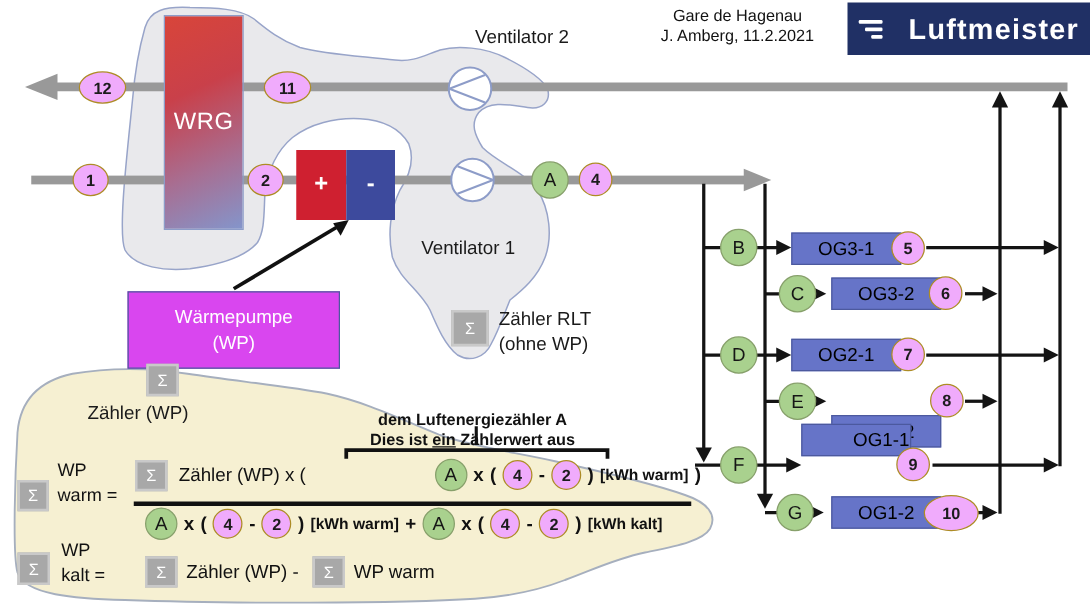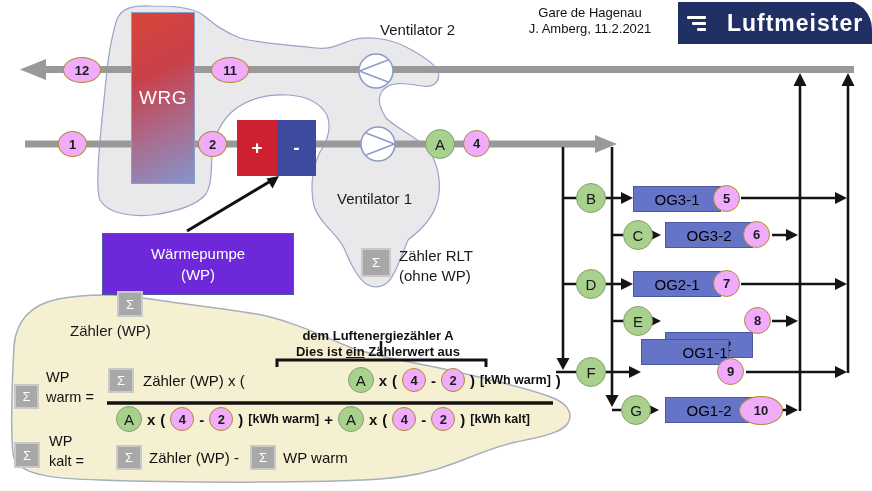--- a/index.html
+++ b/index.html
@@ -1,17 +1,17 @@
 <!DOCTYPE html>
 <html><head>
 <meta charset="utf-8">
 <style>
   html,body{margin:0;padding:0;background:#fff;}
   .stage{position:relative;width:872px;height:491px;background:#ffffff;
-         font-family:"Liberation Sans",sans-serif;overflow:hidden;color:#1a1a1a;border-radius:29px;}
+         font-family:"Liberation Sans",sans-serif;overflow:hidden;color:#1a1a1a;}
   svg{position:absolute;left:0;top:0;}
 
   
   .badge{position:absolute;display:flex;align-items:center;justify-content:center;
          background:#f0abfc;border:1.5px solid #ad8c25;border-radius:50%;
          font-size:13px;font-weight:700;color:#1c1c1c;box-sizing:border-box;}
   
   .gcirc{position:absolute;display:flex;align-items:center;justify-content:center;
          background:#a9d18e;border:1.5px solid #87a06b;border-radius:50%;
          font-size:15px;font-weight:500;color:#161616;box-sizing:border-box;}
@@ -28,21 +28,21 @@
   .lbl{position:absolute;font-size:15px;line-height:19px;}
 
   .wrg{position:absolute;left:131px;top:12px;width:64px;height:172px;
        background:linear-gradient(155deg,#d8453a 0%,#c9404a 35%,#a76f93 70%,#8495cb 100%);
        border:1px solid #8d9cc8;display:flex;align-items:center;justify-content:center;
        color:#fff;font-size:19px;letter-spacing:.5px;box-sizing:border-box;}
   .plusbox{position:absolute;left:237px;top:120px;width:40px;height:56px;background:#cf2030;
        display:flex;align-items:center;justify-content:center;color:#fff;font-size:19px;font-weight:600;}
   .minusbox{position:absolute;left:277px;top:120px;width:39px;height:56px;background:#3d4a9d;
        display:flex;align-items:center;justify-content:center;color:#fff;font-size:19px;font-weight:600;}
-  .wpbox{position:absolute;left:102px;top:233px;width:192px;height:62px;background:#6d28d9;
+  .wpbox{position:absolute;left:102px;top:233px;width:170px;height:62px;background:#d946ef;
        border:1px solid #4c599e;display:flex;flex-direction:column;align-items:center;justify-content:center;
        color:#fff;font-size:15px;line-height:21px;box-sizing:border-box;}
 
   .hdr{position:absolute;left:505px;top:5px;width:170px;text-align:center;
        font-size:13px;line-height:16px;color:#111;}
   .logo{position:absolute;left:678px;top:2px;width:194px;height:42px;background:#203065;
         display:flex;align-items:center;justify-content:center;gap:21px;}
   .logo .wing{display:flex;flex-direction:column;align-items:flex-end;gap:3px;}
   .logo .wing i{display:block;height:3px;background:#fff;border-radius:1px;}
   .logo .wing i:nth-child(1){width:19px;}

